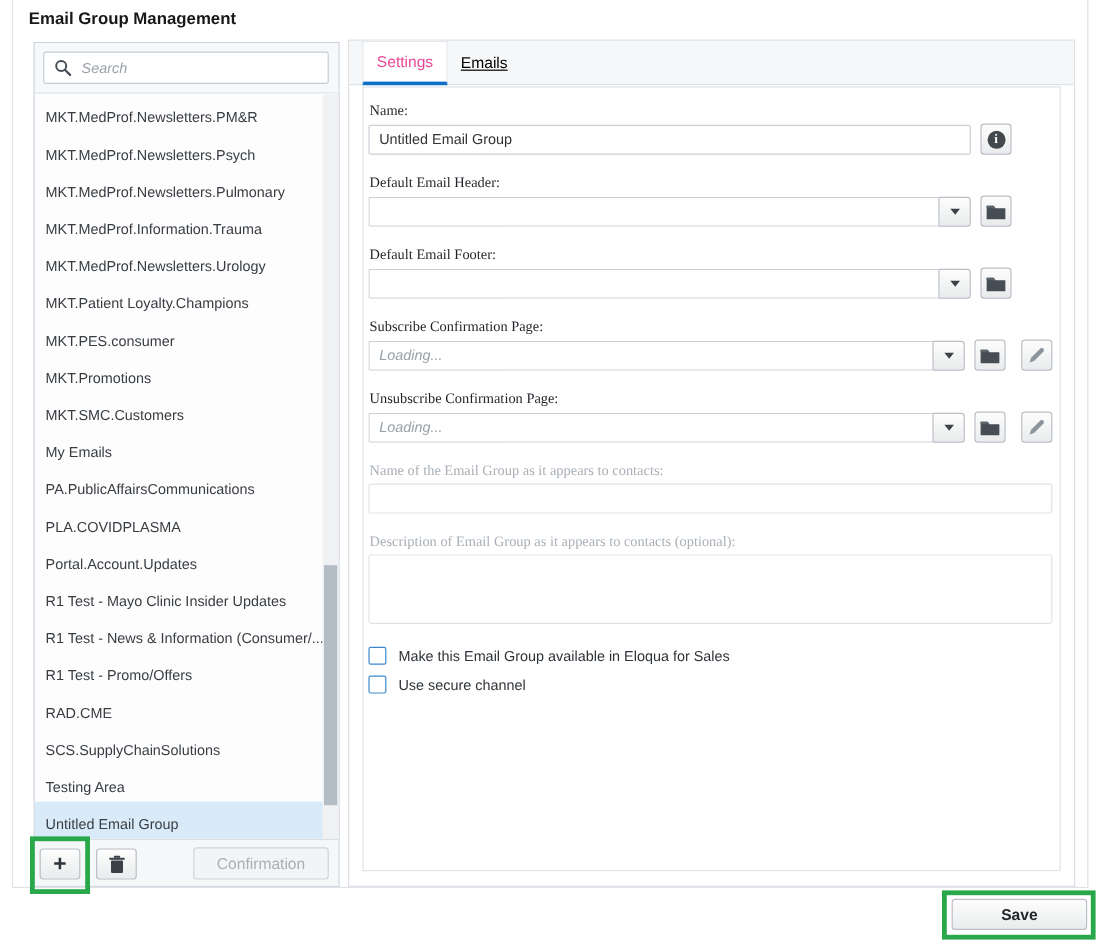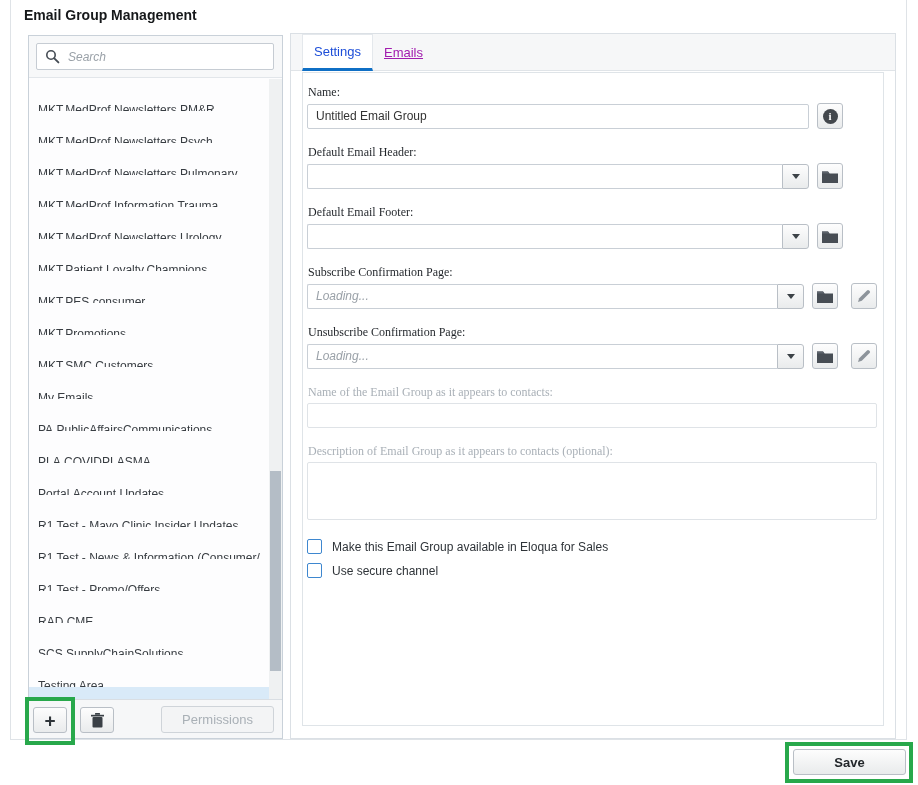--- a/index.html
+++ b/index.html
@@ -13,36 +13,36 @@
   .app-title{position:absolute;left:13px;top:12px;font-size:14px;font-weight:bold;color:#16181a;white-space:nowrap;}
 
   
   .left-panel{position:absolute;left:17px;top:40px;width:255px;height:704px;border:1px solid #c9d1d9;background:#fdfdfe;}
   .search-wrap{position:absolute;left:0;top:0;right:0;height:42px;background:#f7f8f9;border-bottom:1px solid #e2e6ea;}
   .search-box{position:absolute;left:7px;top:7px;width:238px;height:27px;background:#fff;border:1px solid #c6ccd3;border-radius:2px;display:flex;align-items:center;}
   .search-box svg{margin:0 8px 0 8px;flex:0 0 auto;}
   .search-input{flex:1;border:none;outline:none;background:transparent;font:12px "Liberation Sans",sans-serif;color:#333;padding:0;min-width:0;}
   .search-input::placeholder{color:#9aa1a8;font-style:italic;}
   .list{position:absolute;left:0;top:43px;width:253px;height:620px;background:#fdfdfe;overflow:hidden;}
-  .list-row{height:31px;line-height:31px;padding:16px 9px;width:240px;white-space:nowrap;overflow:hidden;color:#383d42;cursor:default;}
+  .list-row{height:31px;line-height:31px;padding:4px 9px;width:240px;white-space:nowrap;overflow:hidden;color:#383d42;cursor:default;}
   .list-row.selected{background:#d9eaf8;}
   .scrollbar{position:absolute;right:0;top:43px;width:13px;height:620px;background:#eff1f2;}
   .scroll-thumb{position:absolute;left:1px;top:392px;width:11px;height:200px;background:#b4bdc6;}
   .bottom-bar{position:absolute;left:0;bottom:0;width:253px;height:39px;background:#f6f7f8;border-top:1px solid #d9dee3;}
   .btn{background:linear-gradient(#fdfdfd,#e9ebec);border:1px solid #b9bfc6;border-radius:3px;display:flex;align-items:center;justify-content:center;cursor:pointer;}
   .btn-add{position:absolute;left:4px;top:7px;width:34px;height:26px;font-size:19px;font-weight:bold;color:#2e3439;line-height:1;}
   .btn-del{position:absolute;left:51px;top:7px;width:34px;height:26px;}
   .btn-perms{position:absolute;right:8px;top:6px;width:113px;height:27px;background:#f3f4f5;border:1px solid #cfd4d9;border-radius:3px;color:#a9b0b6;font-size:13px;display:flex;align-items:center;justify-content:center;}
 
   
   .right-panel{position:absolute;left:279px;top:38px;width:606px;height:706px;border:1px solid #dbe0e5;background:#fff;}
   .tab-bar{position:relative;height:37px;background:#f6f7f8;border-bottom:1px solid #e0e4e8;}
   .tab{position:absolute;top:0;font-size:13px;padding:0 11px;cursor:pointer;}
-  .tab.active{left:11px;height:37px;line-height:33px;background:#fff;border:1px solid #e4e8ec;border-bottom:3px solid #0f6fc5;color:#1d4ed8;}
-  .tab.inactive{left:82px;height:37px;line-height:37px;color:#a21caf;text-decoration:underline;}
+  .tab.active{left:11px;height:37px;line-height:33px;background:#fff;border:1px solid #e4e8ec;border-bottom:3px solid #0f6fc5;color:#ec4899;}
+  .tab.inactive{left:82px;height:37px;line-height:37px;color:#000000;text-decoration:underline;}
   .content{position:absolute;left:11px;top:38px;width:582px;height:654px;background:#fff;border:1px solid #dfe4e8;padding:12px 6px 0 4px;overflow:hidden;}
   .grp{margin-bottom:16px;}
   .grp label{display:block;font-size:12px;color:#1f2328;margin:0 0 4px 1px;line-height:14px;font-family:Liberation Serif, serif;}
   .grp.disabled label{color:#a9b0b7;}
   .field-row{display:flex;align-items:center;gap:8px;}
   .txt{height:25px;border:1px solid #c9cfd6;border-radius:2px;padding:0 8px;font:12px "Liberation Sans",sans-serif;color:#333;background:#fff;outline:none;}
   .txt.full{width:100%;}
   .txt.name-w{width:502px;}
   .combo{display:flex;width:502px;}
   .combo .txt{flex:1;border-right:none;border-radius:2px 0 0 2px;min-width:0;}
@@ -110,21 +110,21 @@
         <div class="btn btn-add">
           <span>+</span>
         </div>
         <div class="btn btn-del">
           <svg width="13" height="15" viewBox="0 0 13 15">
             <rect x="1.5" y="4" width="10" height="10.5" rx="1" fill="#3a4046"></rect>
             <rect x="0" y="1.8" width="13" height="1.7" fill="#3a4046"></rect>
             <rect x="4" y="0" width="5" height="1.8" rx="0.5" fill="#3a4046"></rect>
           </svg>
         </div>
-        <div class="btn-perms">Permissions</div>
+        <div class="btn-perms">Confirmation</div>
       </div>
     </div>
 
     <div class="right-panel">
       <div class="tab-bar">
         <div class="tab active">Settings</div>
         <div class="tab inactive">Emails</div>
       </div>
       <div class="content">
 

